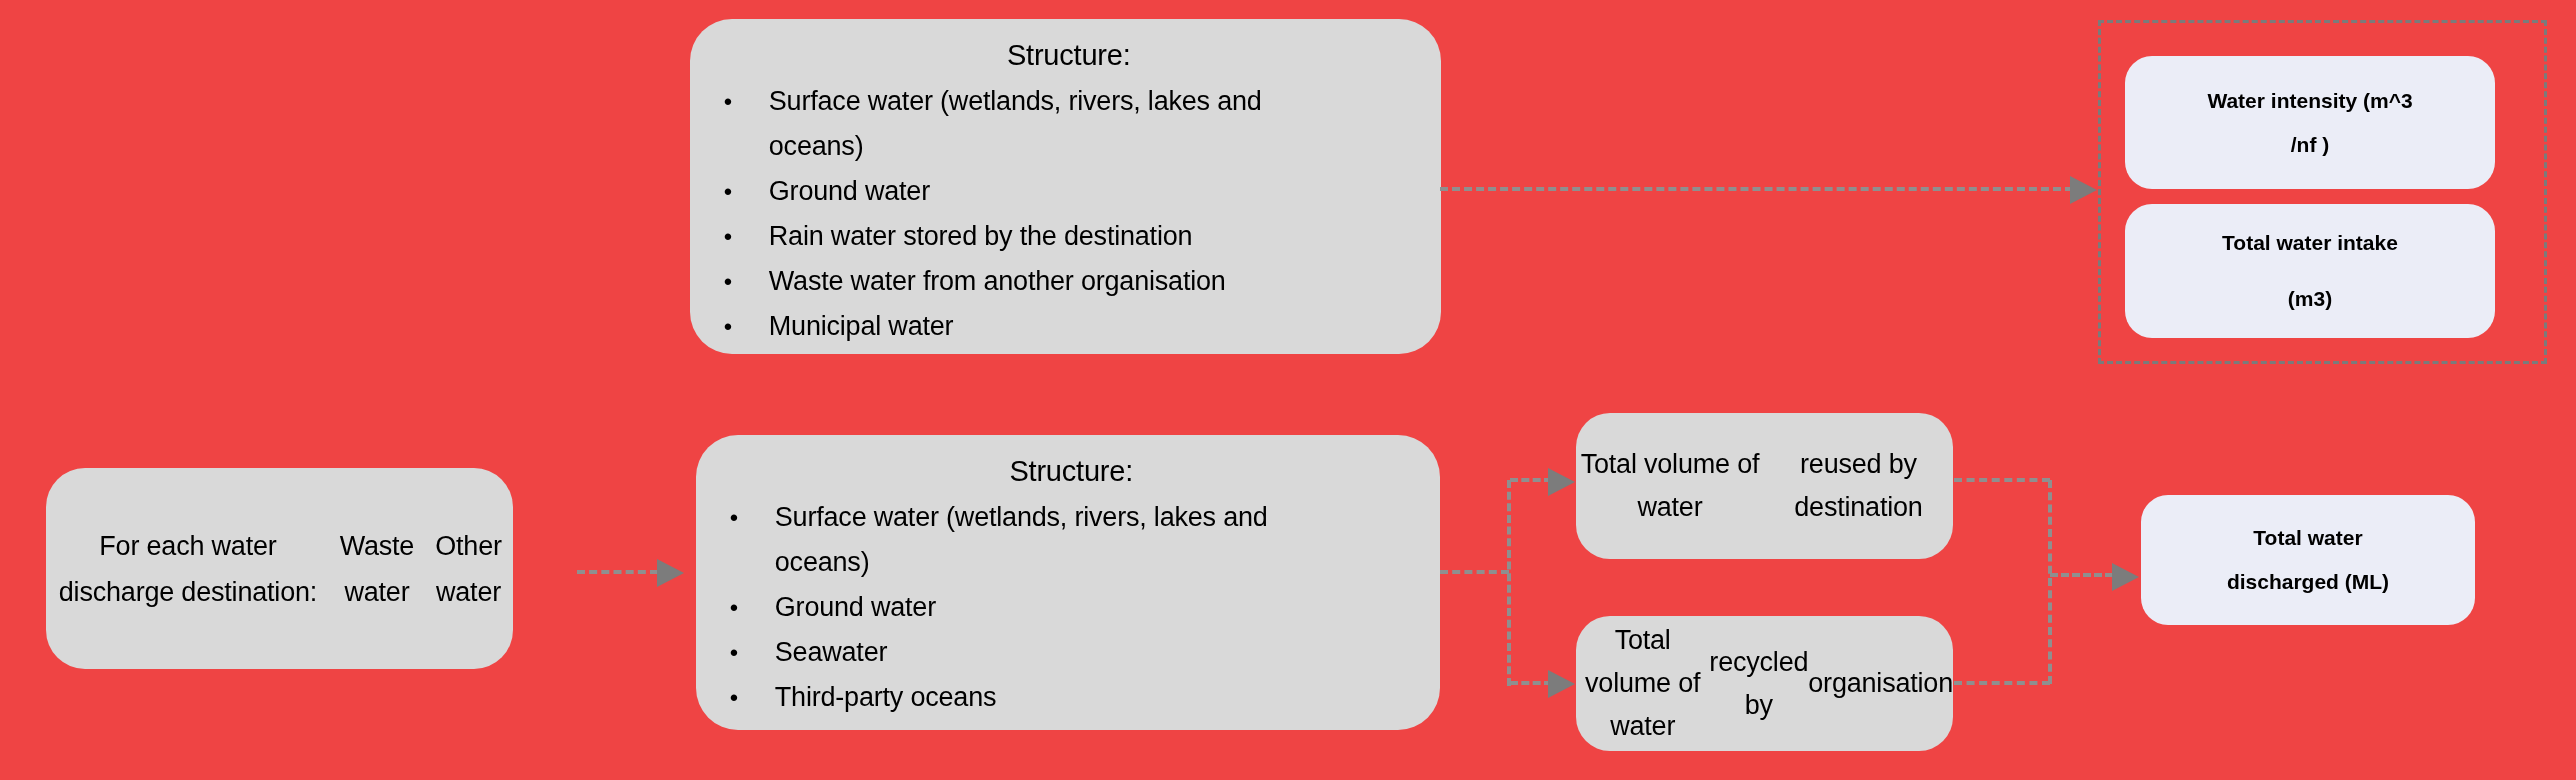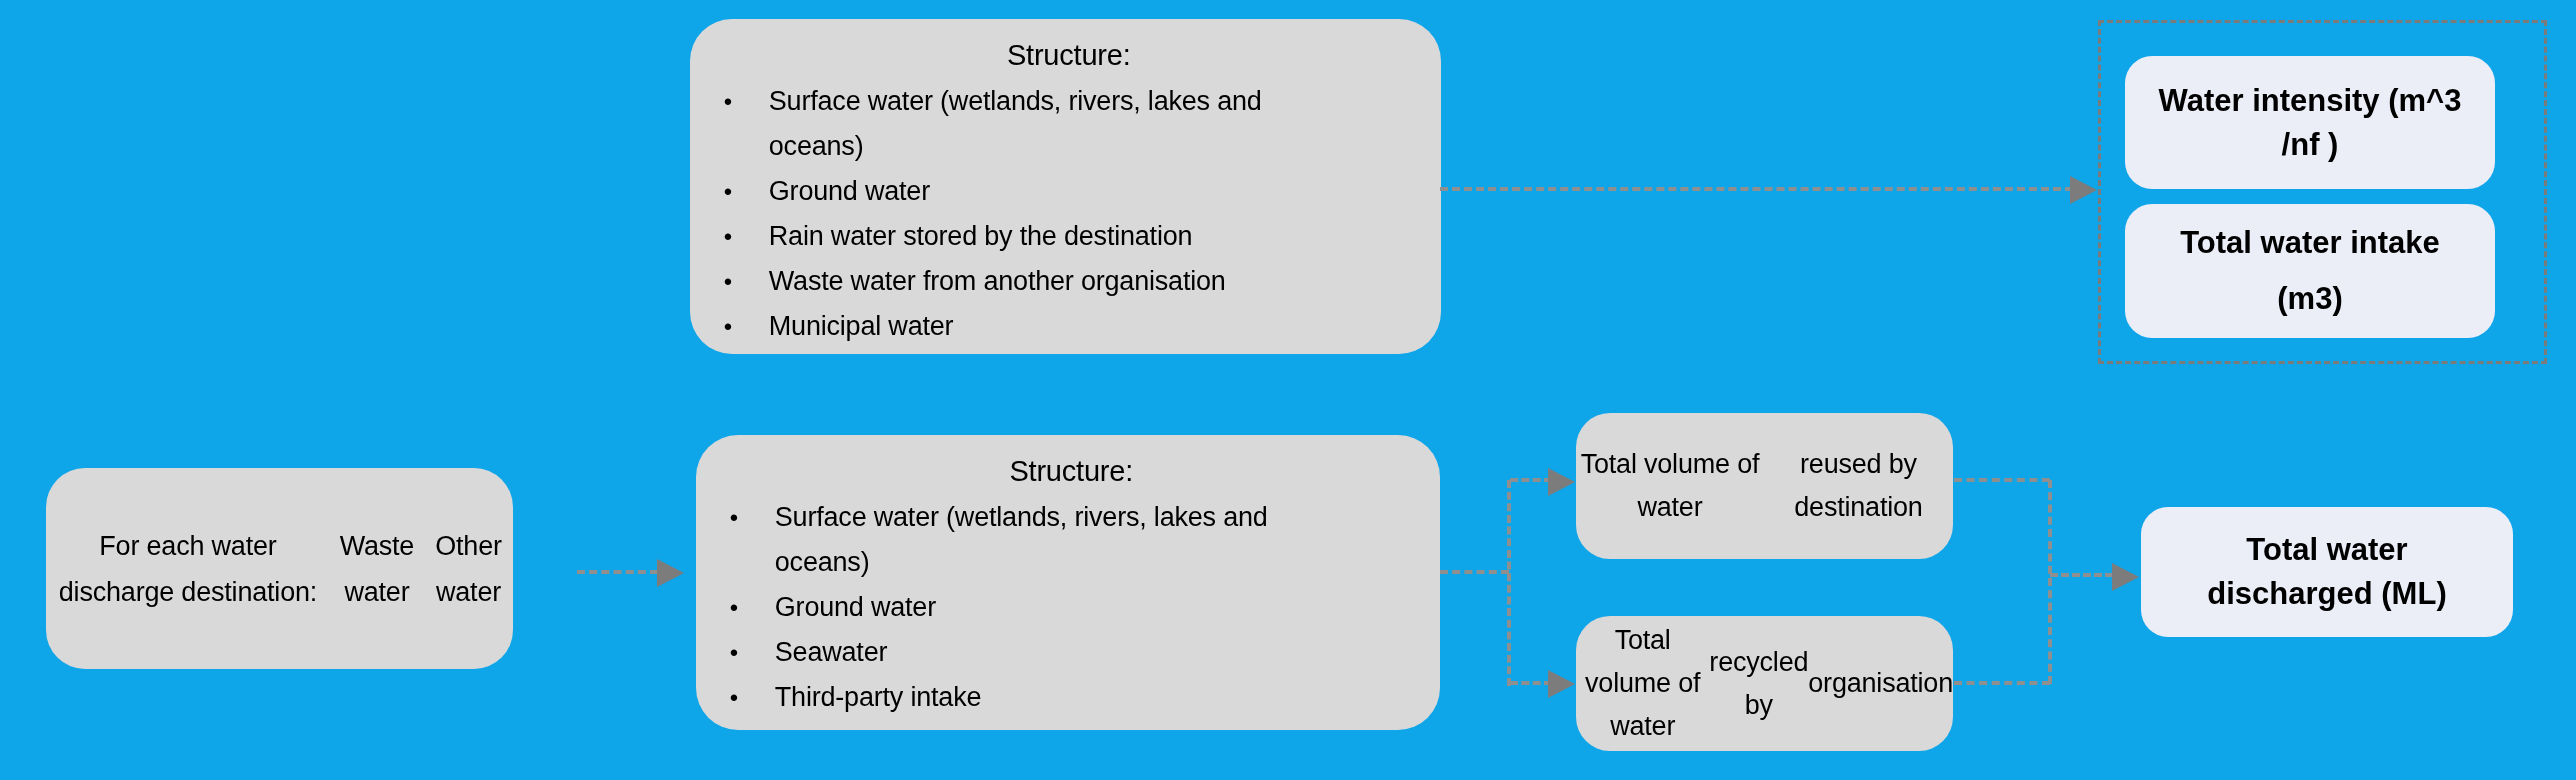--- a/index.html
+++ b/index.html
@@ -1,35 +1,35 @@
 <!DOCTYPE html>
 <html style="font-size:13px"><head>
 <meta charset="utf-8">
 <style>
   html,body{margin:0;padding:0;background:#ffffff;}
   #canvas{
-    position:relative;width:2576px;height:781px;background:#0ea5e9;overflow:hidden;
+    position:relative;width:2576px;height:781px;background:#ef4444;overflow:hidden;
     font-family:"Liberation Sans","DejaVu Sans",sans-serif;color:#000000;
     letter-spacing:-0.2px;
   }
   
   .gray-box{position:absolute;background:#D9D9D9;border-radius:42px;box-sizing:border-box;}
   .pad-box{padding:13px 16px 0 22.5px;}
   .box-title{text-align:center;font-size:29px;line-height:47px;}
   ul.blist{margin:0;padding:0;list-style:none;}
   ul.blist li{display:flex;font-size:27px;line-height:45px;}
   .dot{width:45px;flex:0 0 45px;padding-left:11.3px;font-size:24px;}
   .bt{max-width:573px;}
   
   .center-box{display:flex;flex-direction:row;align-items:center;justify-content:center;
     text-align:center;font-size:27px;}
   
   .lav-box{position:absolute;background:#EBEDF7;border-radius:27px;display:flex;flex-direction:column;
     align-items:center;justify-content:center;text-align:center;
-    font-weight:700;font-size:31px;line-height:44px;letter-spacing:0;}
+    font-weight:700;font-size:21px;line-height:44px;letter-spacing:0;}
   
   .dash-container{position:absolute;border:3.2px dashed #7B7B7B;box-sizing:border-box;background:transparent;}
   
   .h-dash{position:absolute;height:0;border-top:4px dashed #8F8F8F;}
   .v-dash{position:absolute;width:0;border-left:4px dashed #8F8F8F;}
   .arrow-r{position:absolute;width:0;height:0;
     border-top:14.5px solid transparent;border-bottom:14.5px solid transparent;
     border-left:27px solid #7C7C7C;}
   .src-head{max-width:418px;}
   .line{display:block;}
@@ -99,21 +99,21 @@
       <li>
           <span class="dot">•</span>
           <span class="bt">Ground water</span>
         </li>
       <li>
           <span class="dot">•</span>
           <span class="bt">Seawater</span>
         </li>
       <li>
           <span class="dot">•</span>
-          <span class="bt">Third-party intake</span>
+          <span class="bt">Third-party oceans</span>
         </li>
     </ul>
   </div>
 
   <div class="h-dash" style="left:1440px;top:570px;width:69px;"></div>
   <div class="v-dash" style="left:1507px;top:480px;height:206px;"></div>
   <div class="h-dash" style="left:1510px;top:478px;width:42px;"></div>
   <div class="arrow-r" style="left:1548px;top:468px;"></div>
   <div class="h-dash" style="left:1510px;top:681px;width:42px;"></div>
   <div class="arrow-r" style="left:1548px;top:670px;"></div>
@@ -128,19 +128,19 @@
     <span class="line">recycled by</span>
     <span class="line">organisation</span>
   </div>
 
   <div class="h-dash" style="left:1954px;top:478px;width:96px;"></div>
   <div class="h-dash" style="left:1954px;top:681px;width:96px;"></div>
   <div class="v-dash" style="left:2048px;top:480px;height:204px;"></div>
   <div class="h-dash" style="left:2050px;top:573px;width:63px;"></div>
   <div class="arrow-r" style="left:2112px;top:563px;"></div>
 
-  <div class="lav-box" style="left:2141px;top:507px;width:372px;height:130px;">
+  <div class="lav-box" style="left:2141px;top:495px;width:334px;height:130px;">
     <span class="line">Total water</span>
     <span class="line">discharged (ML)</span>
   </div>
 
 </div>
 
 
 </body></html>

